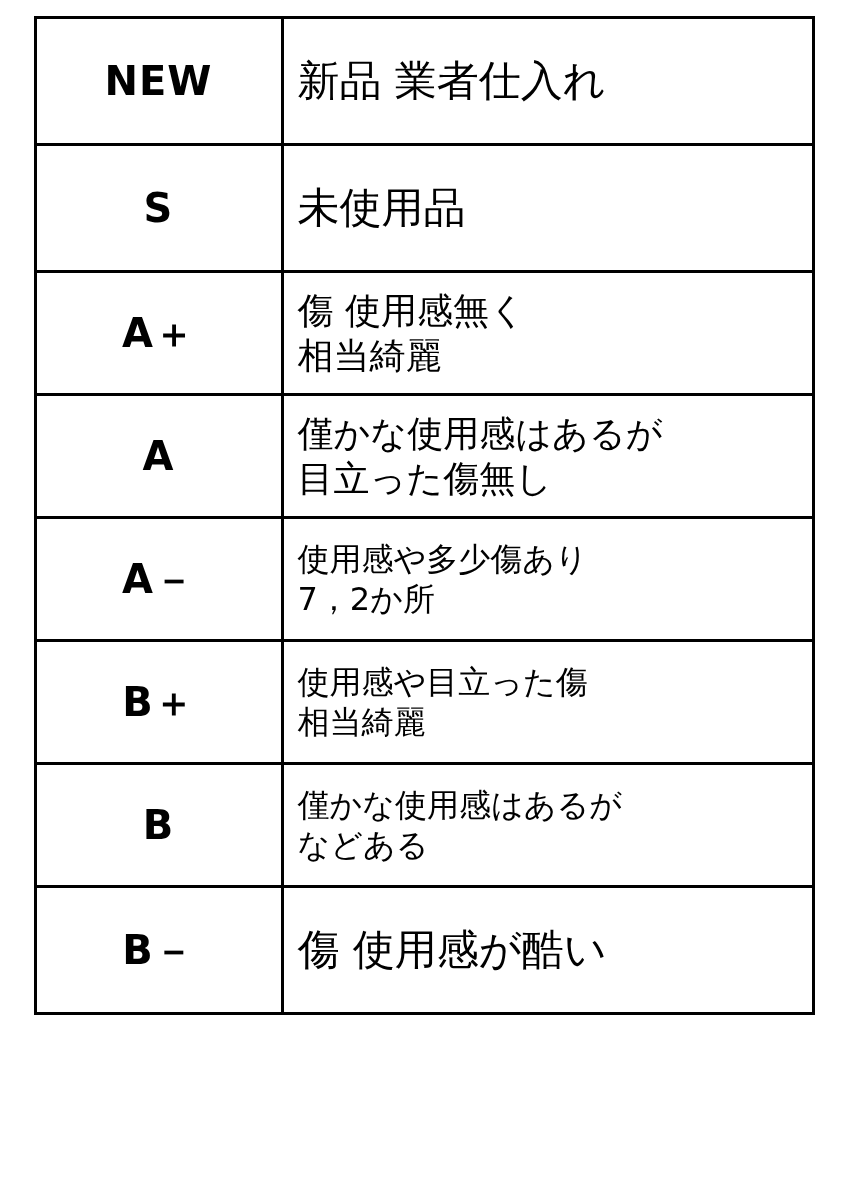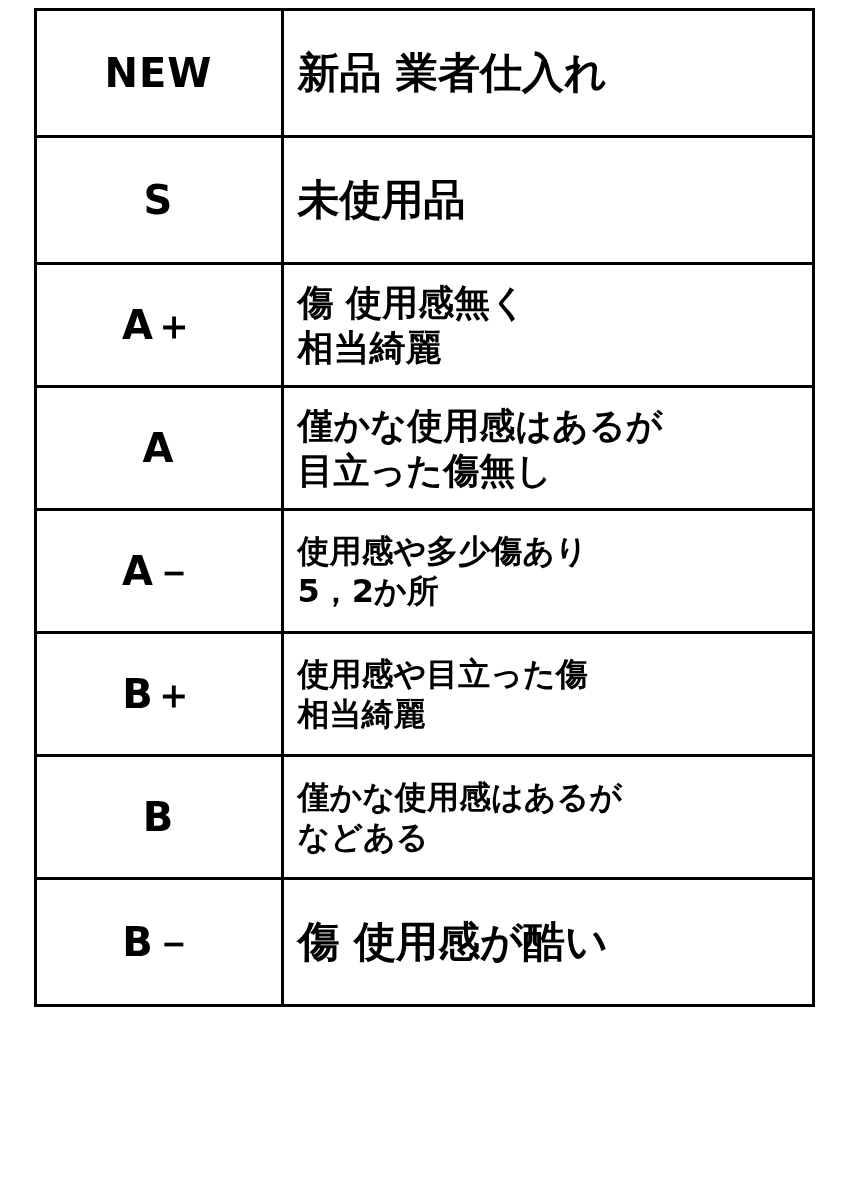--- a/index.html
+++ b/index.html
@@ -23,21 +23,21 @@
   .title {
     text-align: center;
     font-size: 74px;
     font-weight: 700;
     letter-spacing: 2px;
     line-height: 1.1;
     padding: 22px 0 14px 0;
     white-space: nowrap;
   }
   .rank-table {
-    margin: 8px auto;
+    margin: 16px auto;
     width: 772px;
     border-collapse: collapse;
     table-layout: fixed;
   }
   .rank-table td {
     border: 3px solid #000000;
     vertical-align: middle;
     padding: 0;
   }
   .col-grade {
@@ -54,21 +54,21 @@
     letter-spacing: 1px;
     line-height: 1.1;
     display: block;
     padding: 6px 0;
   }
   .desc-wrap {
     padding: 8px 0 8px 14px;
   }
   .desc-line {
     display: block;
-    font-weight: 700;
+    font-weight: 400;
     line-height: 1.25;
     white-space: nowrap;
   }
   
   .sz-big .desc-line { font-size: 42px; }
   .sz-med .desc-line { font-size: 32px; }
   .sz-sm  .desc-line { font-size: 36px; }
 
   .row-h1 td { height: 124px; }
   .row-h2 td { height: 120px; }
@@ -129,21 +129,21 @@
         </td>
       </tr>
 
       <tr class="row-h3">
         <td class="col-grade">
           <span class="grade-text">A－</span>
         </td>
         <td class="col-desc sz-med">
           <div class="desc-wrap">
             <span class="desc-line">使用感や多少傷あり</span>
-            <span class="desc-line">5，2か所</span>
+            <span class="desc-line">7，2か所</span>
           </div>
         </td>
       </tr>
 
       <tr class="row-h3">
         <td class="col-grade">
           <span class="grade-text">B＋</span>
         </td>
         <td class="col-desc sz-med">
           <div class="desc-wrap">

